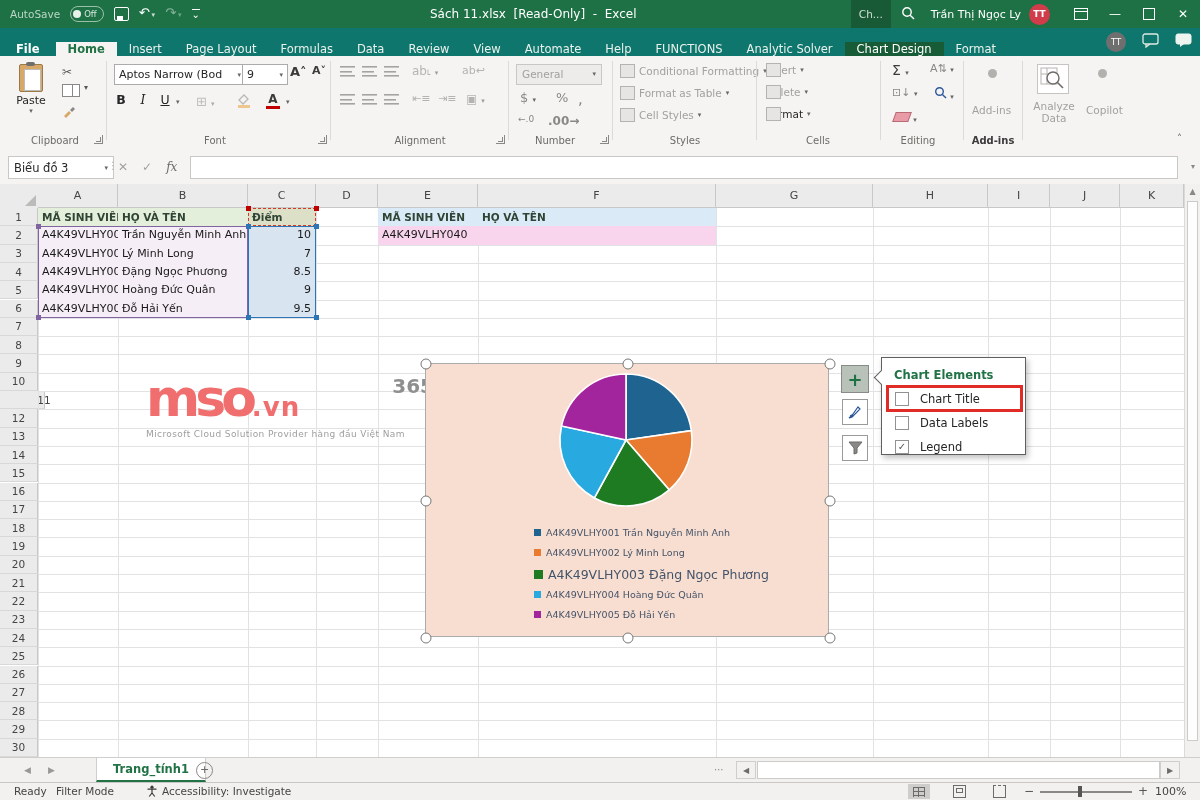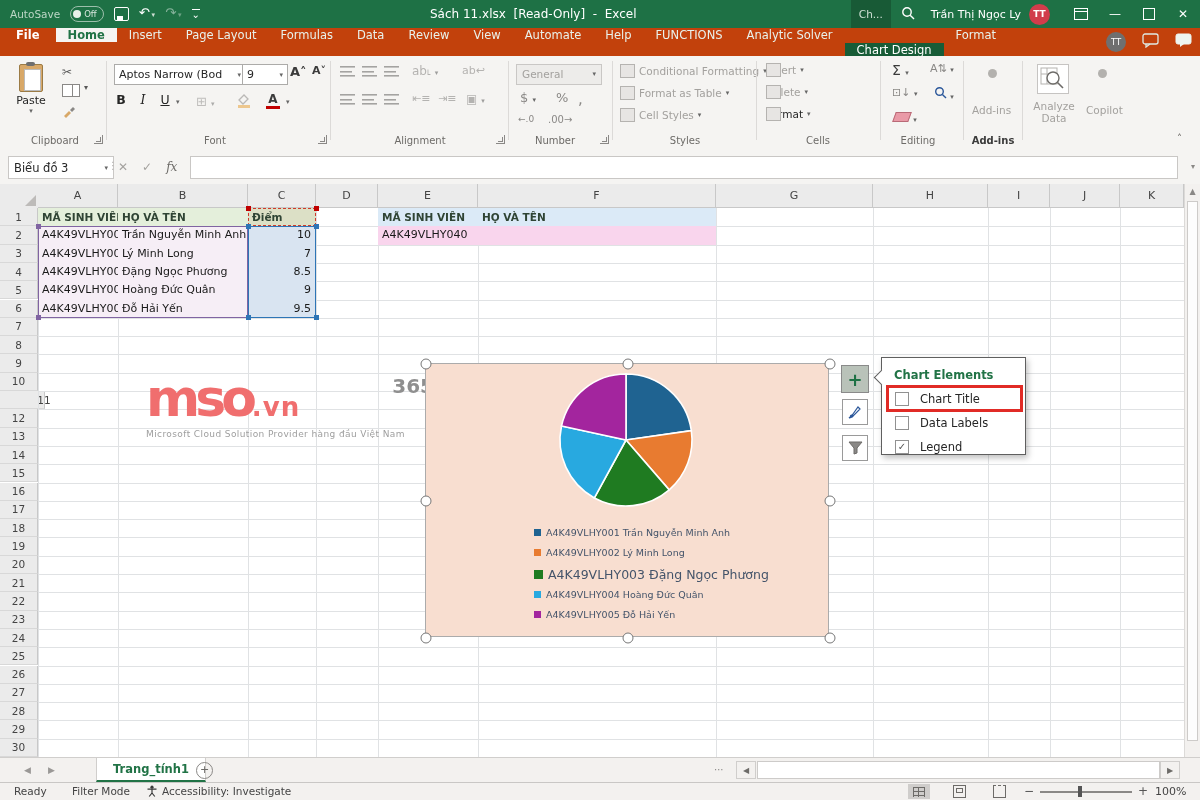--- a/index.html
+++ b/index.html
@@ -24,21 +24,21 @@
   .chbox{background:#185A36;height:28px;line-height:28px;padding:0 8px;font-size:10.5px;color:#cfe0d5;}
   .tb-ic{width:34px;text-align:center;}
   .uname{font-size:11px;margin:0 8px 0 6px;}
   .avatar-red{width:21px;height:21px;border-radius:50%;background:#D13C4B;color:#fff;font-size:9px;
     display:inline-flex;align-items:center;justify-content:center;font-weight:bold;margin-right:14px;}
   .win-btn{width:34px;height:28px;display:inline-flex;align-items:center;justify-content:center;font-size:12px;color:#fff;}
   .max-box{width:10px;height:10px;border:1.2px solid #fff;display:inline-block;}
   .rdo-box{width:12px;height:10px;border:1.2px solid #fff;position:relative;display:inline-block;}
   .rdo-box:after{content:"";position:absolute;left:0;top:2px;width:100%;border-top:1.2px solid #fff;}
   
-  .tabrow{position:absolute;left:0;top:28px;width:1200px;height:28px;background:#c2410c;display:flex;align-items:flex-start;}
+  .tabrow{position:absolute;left:0;top:28px;width:1200px;height:28px;background:#0f766e;display:flex;align-items:flex-end;}
   .rtab{color:#e9f2ec;font-size:11.5px;padding:0 12px;display:flex;align-items:center;cursor:default;}
   .rtab.file{padding:0 16px;font-weight:bold;color:#fff;}
   .rtab.active{background:#F5F4F2;color:#217346;font-weight:bold;}
   .rtab.hi{background:#175C37;color:#fff;margin-top:15px;}
   .tabrow-right{position:absolute;right:8px;top:28px;height:28px;display:flex;align-items:center;gap:16px;}
   .avatar-gray{width:20px;height:20px;border-radius:50%;background:#6f6f6f;color:#fff;font-size:8.5px;
     display:inline-flex;align-items:center;justify-content:center;}
   
   .ribbon{position:absolute;left:0;top:56px;width:1200px;height:94px;background:#F5F4F2;border-bottom:1px solid #D5D3D1;font-size:10.5px;color:#3b3b3b;}
   .gdiv{position:absolute;top:5px;bottom:10px;width:1px;background:#DCDAD8;}
@@ -298,21 +298,21 @@
     <div class="gdiv" style="left:508px;"></div>
 
     <div class="num-sel" style="left:516px;top:8px;">
       <span>General</span>
         <span class="ar">▾</span>
     </div>
     <div class="abs gray-ic" style="left:520px;top:34px;font-size:13px;"><span>$</span> <span class="ar">▾</span></div>
     <div class="abs gray-ic" style="left:556px;top:34px;font-size:13px;"><span>%</span></div>
     <div class="abs gray-ic" style="left:578px;top:34px;font-size:15px;"><span>,</span></div>
     <div class="abs gray-ic" style="left:518px;top:58px;font-size:9px;"><span>←.0</span></div>
-    <div class="abs gray-ic" style="left:548px;top:58px;font-size:10px;"><span>.00→</span></div>
+    <div class="abs gray-ic" style="left:548px;top:58px;font-size:12px;font-weight:bold;"><span>.00→</span></div>
     <div class="glabel" style="left:525px;width:60px;">Number</div>
     <div class="launcher" style="left:600px;"></div>
     <div class="gdiv" style="left:612px;"></div>
 
     <div id="styles-rows">
         <div class="gr-row" style="left: 620px; top: 8px;">
           <span class="ic-box"></span>
           <span>Conditional Formatting</span>
           <span class="ar">▾</span>
         </div>
@@ -619,21 +619,21 @@
     <div class="stab">Trang_tính1</div>
     <div class="addsheet">+</div>
     <div class="tab-dots">⋯</div>
     <div class="hs-btn" style="left:736px;">◀</div>
     <div class="hs-track"></div>
     <div class="hs-btn" style="left:1160px;">▶</div>
   </div>
 
   <div class="statusbar">
     <div class="sb-item" style="left:14px;">Ready</div>
-    <div class="sb-item" style="left:72px;">Filter Mode</div>
+    <div class="sb-item" style="left:56px;">Filter Mode</div>
     <div class="sb-item" style="left:146px;top:2px;">
       <svg width="12" height="12" viewBox="0 0 12 12">
           <circle cx="6" cy="2.2" r="1.6" fill="#3b3b3b"></circle>
           <path d="M1.5 4.2 L10.5 4.2 M6 4 L6 8 M6 8 L3.2 11.5 M6 8 L8.8 11.5" stroke="#3b3b3b" stroke-width="1.2" fill="none"></path>
         </svg>
     </div>
     <div class="sb-item" style="left:162px;">Accessibility: Investigate</div>
     <div class="view-ic sel" style="left:908px;">
         <span class="vic-grid"></span>
       </div>

